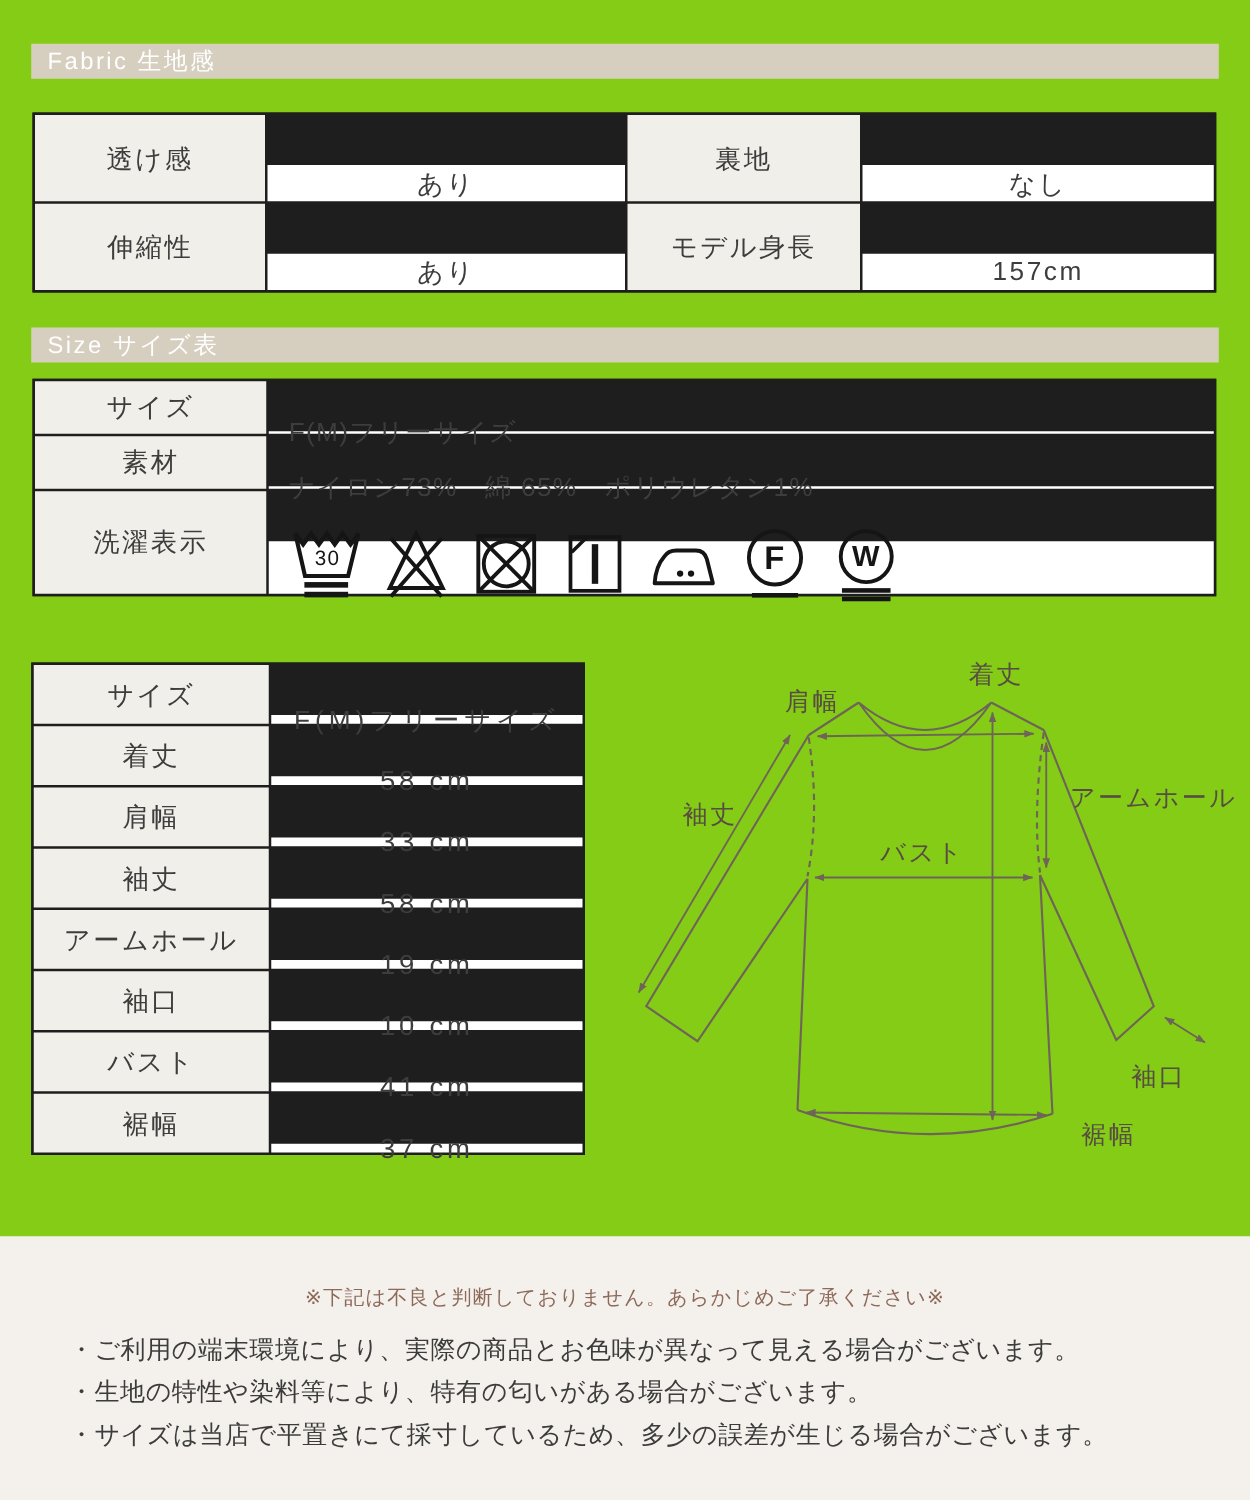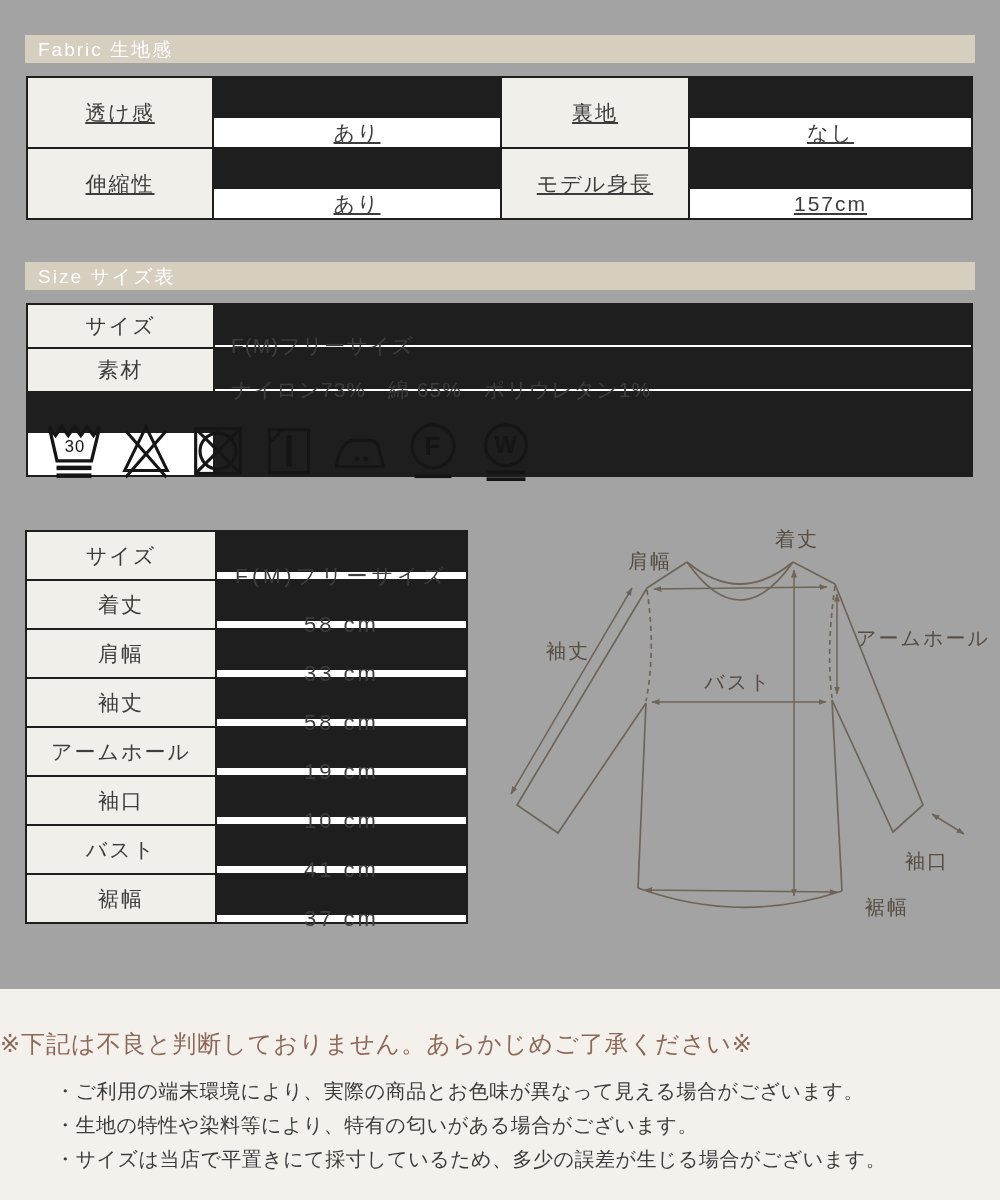--- a/index.html
+++ b/index.html
@@ -1,46 +1,46 @@
 <!DOCTYPE html>
 <html><head>
 <meta charset="utf-8">
 <style>
   html,body{margin:0;padding:0;background:#fff;}
-  .page{position:relative;width:1000px;height:1200px;background:#a3a3a3;overflow:hidden;
+  .page{position:relative;width:1000px;height:1200px;background:#84cc16;overflow:hidden;
         font-family:"Liberation Sans","DejaVu Sans",sans-serif;color:#3d3d3d;}
 
   
   .bar{position:absolute;left:25px;width:950px;height:28px;background:#d6cfc0;color:#ffffff;
        font-size:19px;letter-spacing:2px;line-height:29px;padding-left:13px;box-sizing:border-box;}
   .bar1{top:35px}
   .bar2{top:262px}
 
   
   .tbl{position:absolute;display:grid;gap:2px;background:#1e1e1e;border:2px solid #1e1e1e;box-sizing:border-box;}
   .tbl>div{display:flex;align-items:center;justify-content:center;}
   .th{background:#f1efe9;font-size:21px;letter-spacing:2px;color:#3d3d3d;}
   .td{background:#ffffff;font-size:21px;letter-spacing:2px;color:#3d3d3d;margin-top:40px;}
 
-  .tbl1{left:26px;top:76px;width:947px;grid-template-columns:184px 286px 186px 1fr;grid-auto-rows:69px;text-decoration:underline;}
+  .tbl1{left:26px;top:90px;width:947px;grid-template-columns:184px 286px 186px 1fr;grid-auto-rows:69px;}
 
   .tbl2{left:26px;top:303px;width:947px;grid-template-columns:185px 1fr;grid-template-rows:42px 42px 82px;}
   .tbl2 .td{justify-content:flex-start;padding-left:16px;letter-spacing:1px;}
   .care-cell{gap:13px;padding-left:13px;}
   .care{flex:0 0 auto;}
 
   .tbl3{left:25px;top:530px;width:443px;grid-template-columns:188px 1fr;grid-auto-rows:47px;}
   .tbl3 .th{font-size:21px;}
   .tbl3 .td{font-size:22px;letter-spacing:3px;justify-content:center;padding-left:0;}
   .tbl3 .size-val{letter-spacing:4px;font-size:21px;}
 
   .diagram{position:absolute;left:480px;top:510px;}
 
   .notice{position:absolute;left:0;top:989px;width:1000px;height:211px;background:#f4f1ec;box-sizing:border-box;}
-  .notice-title{margin-top:39px;font-size:24px;letter-spacing:1px;color:#8d695a;}
+  .notice-title{text-align:center;margin-top:39px;font-size:16px;letter-spacing:1px;color:#8d695a;}
   .notice-items{margin:14px 0 16px 55px;}
   .notice-item{font-size:20px;line-height:34px;letter-spacing:0.5px;color:#3c3c3c;}
 </style>
 </head>
 <body>
 
 <div class="page">
 
   <div class="bar bar1">Fabric 生地感</div>
   <div class="tbl tbl1">
@@ -53,20 +53,21 @@
     <div class="th">モデル身長</div>
     <div class="td">157cm</div>
   </div>
 
   <div class="bar bar2">Size サイズ表</div>
   <div class="tbl tbl2">
     <div class="th">サイズ</div>
     <div class="td">F(M)フリーサイズ</div>
     <div class="th">素材</div>
     <div class="td">ナイロン73%　綿 65%　ポリウレタン1%</div>
+    <div class="th">洗濯表示</div>
     <div class="td care-cell" style="justify-content:flex-start;">
 
       <svg class="care" width="60" height="68" viewBox="0 0 60 70">
         <path d="M4.5,7 L11,16 L17.5,7 L24,16 L30.5,7 L37,16 L43.5,7 L50,16 L56.5,7 L48,42 L12.5,42 Z" fill="none" stroke="#151515" stroke-width="3.4"></path>
         <text x="31" y="33" text-anchor="middle" font-size="17" fill="#151515">30</text>
         <rect x="12" y="47" width="36" height="4.6" fill="#151515"></rect>
         <rect x="12" y="55" width="36" height="4.6" fill="#151515"></rect>
       </svg>
 
       <svg class="care" width="58" height="68" viewBox="0 0 60 70">

